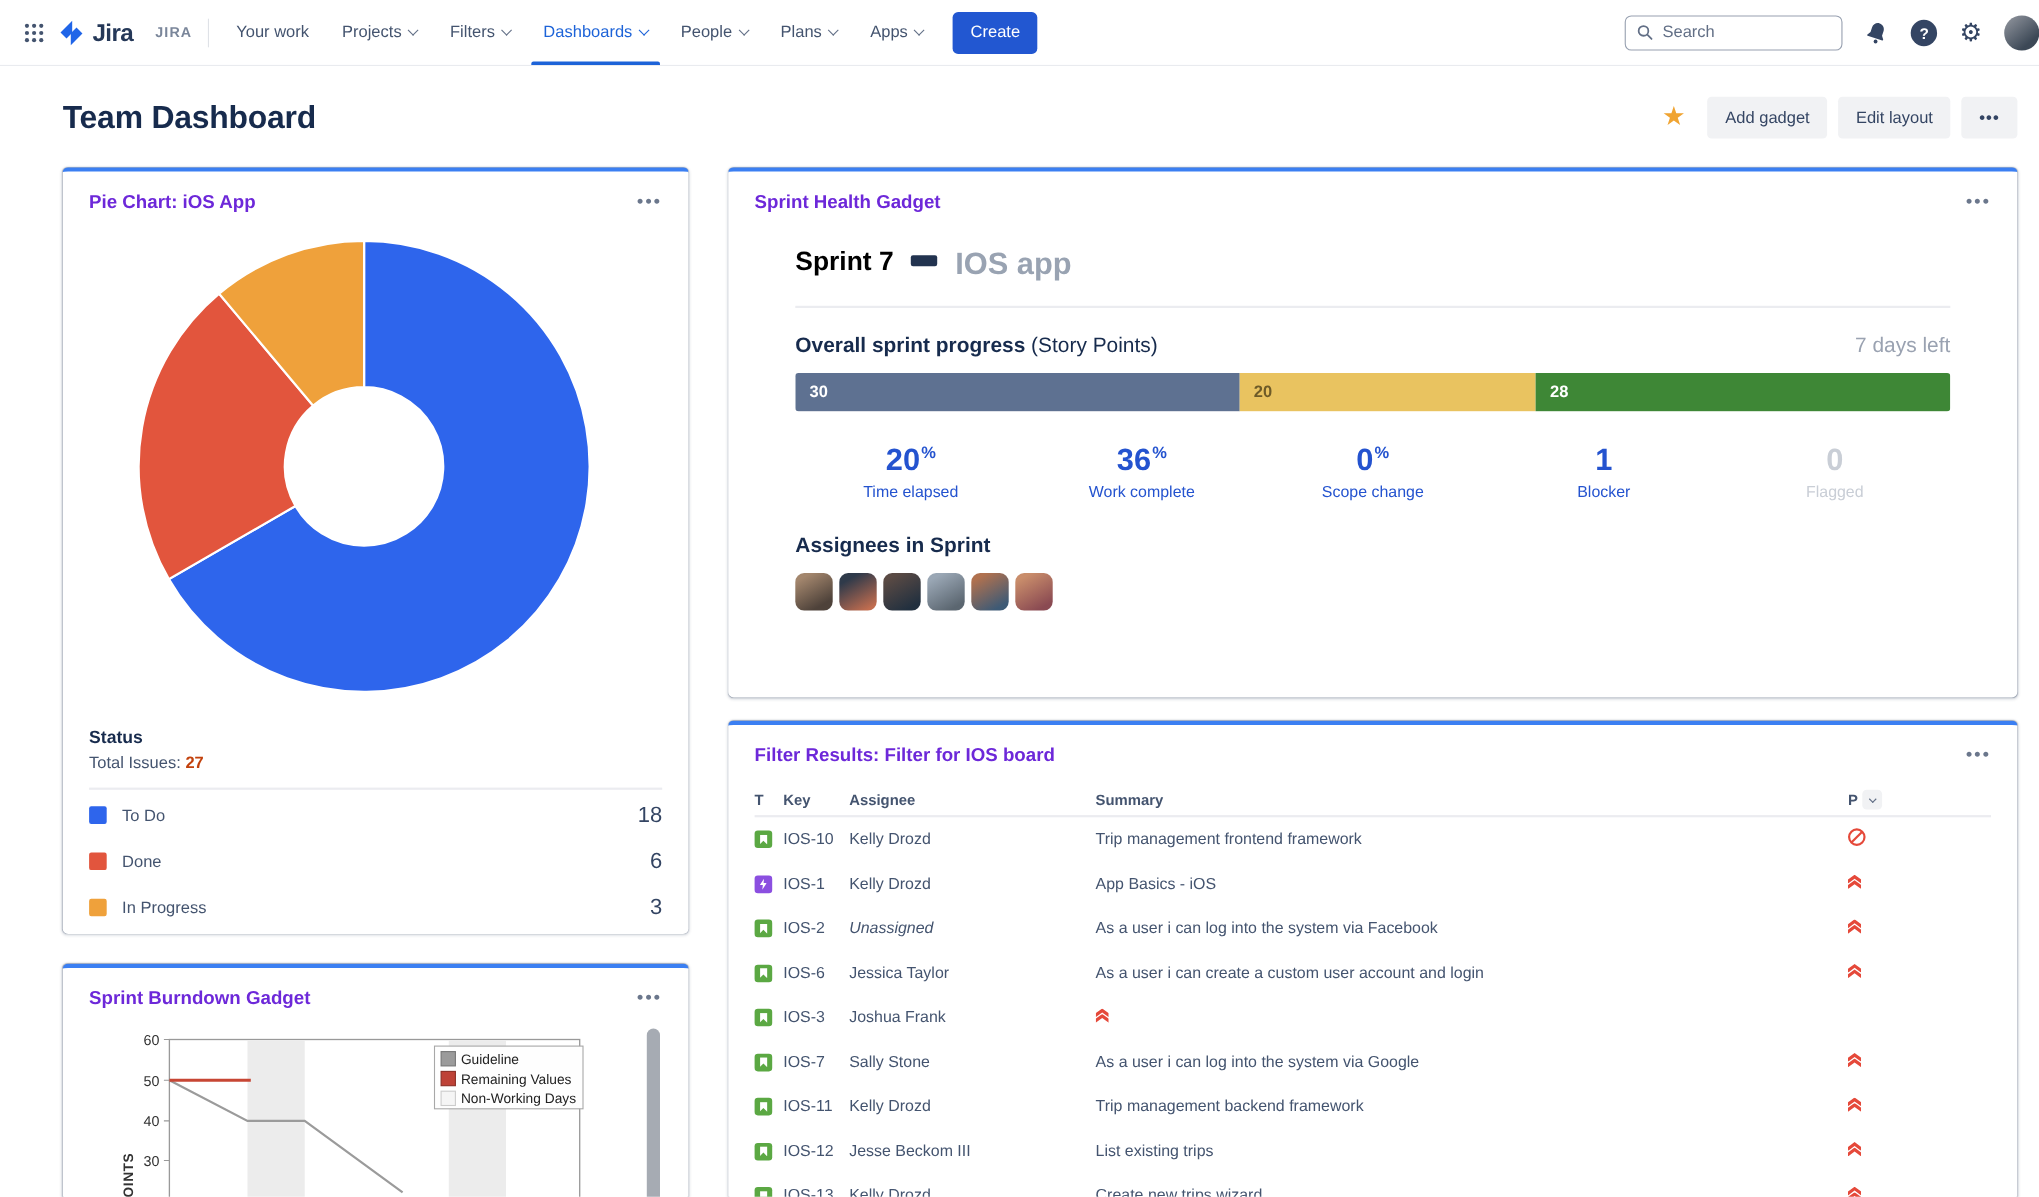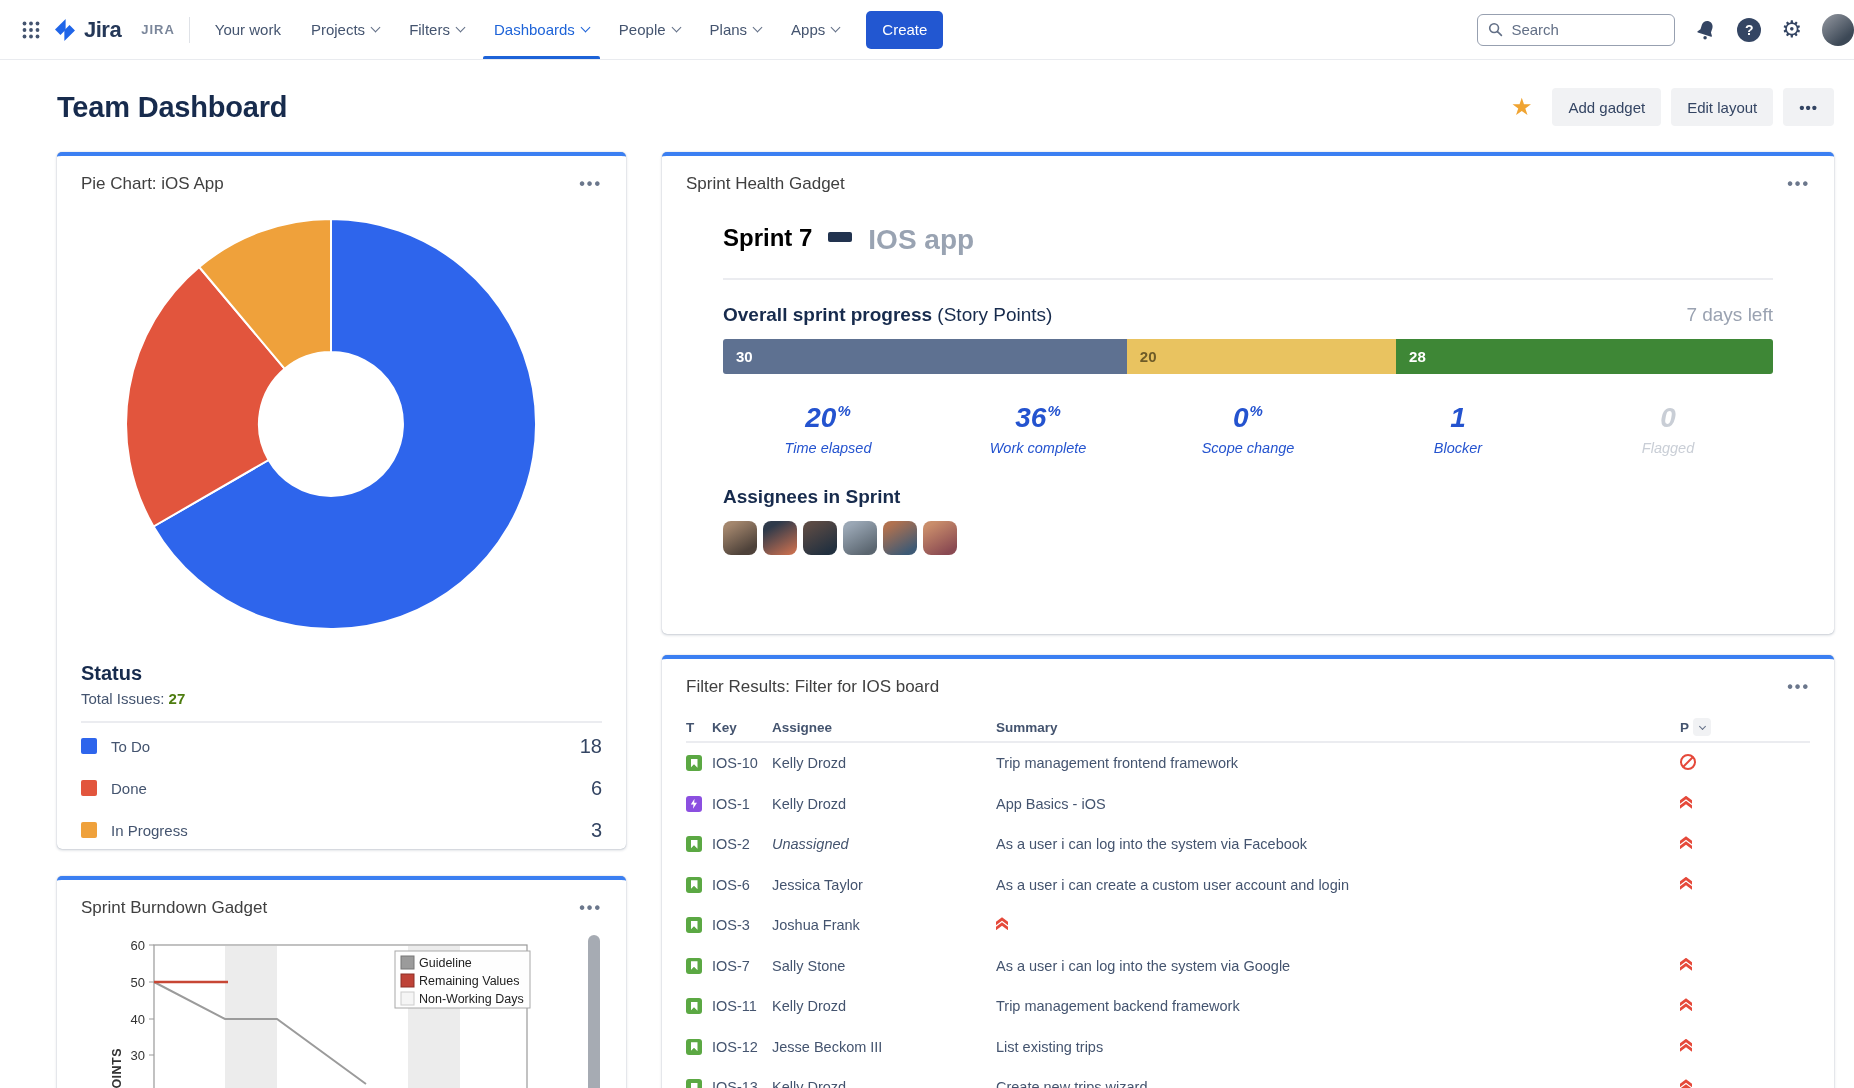--- a/index.html
+++ b/index.html
@@ -53,29 +53,29 @@
   .hbtn.dots { letter-spacing:1px; font-weight:700; }
 
   
   .grid { display:flex; gap:36px; align-items:flex-start; }
   .col-left { width:569px; display:flex; flex-direction:column; gap:27px; }
   .col-right { width:1172px; display:flex; flex-direction:column; gap:21px; }
   .card { background:#fff; border-radius:5px; border-top:4px solid #3B7FF2;
     box-shadow:0 1px 3px rgba(9,30,66,.22), 0 0 1px rgba(9,30,66,.3);
     padding:18px 24px 20px; position:relative; }
   .card-head { display:flex; justify-content:space-between; align-items:center; }
-  .card-title { font-size:17px; font-weight:400; color:#404040; }
+  .card-title { font-size:17px; font-weight:700; color:#6d28d9; }
   .more-dots { font-size:16px; font-weight:700; color:#6B778C; letter-spacing:2px; cursor:pointer; }
 
   
   .card-pie { height:697px; overflow:hidden; }
   .donut-svg { display:block; margin:10px auto 0 30px; }
-  .legend-heading { font-size:20px; font-weight:700; color:#172B4D; margin-top:18px; }
+  .legend-heading { font-size:16px; font-weight:700; color:#172B4D; margin-top:18px; }
   .legend-total { font-size:15px; color:#44546F; margin-top:5px; }
-  .legend-total b { color:#4d7c0f; }
+  .legend-total b { color:#c2410c; }
   .legend-divider { border:none; border-top:2px solid #EBECF0; margin:14px 0 2px; }
   .legend-row { display:flex; align-items:center; height:42px; cursor:pointer; }
   .legend-swatch { width:16px; height:16px; border-radius:2px; margin-right:14px; }
   .legend-label { font-size:15px; color:#44546F; }
   .legend-value { margin-left:auto; font-size:20px; color:#344563; }
 
   
   .card-sprint { height:482px; overflow:hidden; }
   .sprint-body { padding:0 37px; }
   .sprint-title-row { display:flex; align-items:flex-start; margin-top:30px; }
@@ -86,21 +86,21 @@
   .progress-row { display:flex; justify-content:space-between; align-items:baseline; margin-top:24px; }
   .progress-title { font-size:19px; font-weight:800; color:#172B4D; }
   .progress-sub { font-weight:400; font-size:19px; }
   .days-left { font-size:19px; color:#9AA2B1; }
   .sprint-bar { display:flex; height:35px; border-radius:3px; overflow:hidden; margin-top:13px; }
   .seg { line-height:35px; font-size:15px; font-weight:700; padding-left:13px; color:#fff; }
   .seg.w30 { width:38.46%; }
   .seg.w20 { width:25.64%; color:#6E5B28; }
   .seg.w28 { width:35.90%; }
   .stats-row { display:flex; margin-top:28px; }
-  .stat { flex:1; text-align:center; cursor:pointer;font-style:italic; }
+  .stat { flex:1; text-align:center; cursor:pointer; }
   .stat-value { font-size:28px; font-weight:600; color:#2453CF; }
   .stat-unit { font-size:15px; vertical-align:11px; margin-left:1px; }
   .stat-label { font-size:14.5px; color:#2453CF; margin-top:6px; }
   .stat.muted .stat-value, .stat.muted .stat-label { color:#C9CED6; }
   .assignees-heading { font-size:19px; font-weight:800; color:#172B4D; margin-top:30px; }
   .avatars-row { display:flex; gap:6px; margin-top:13px; }
   .sprint-avatar { width:34px; height:34px; border-radius:8px; cursor:pointer; }
   .sa1 { background:linear-gradient(150deg,#a3866d 15%,#4e423a 80%); }
   .sa2 { background:linear-gradient(150deg,#2f3a4a 20%,#c26d4f 90%); }
   .sa3 { background:linear-gradient(150deg,#5a4a44 15%,#22303f 85%); }

